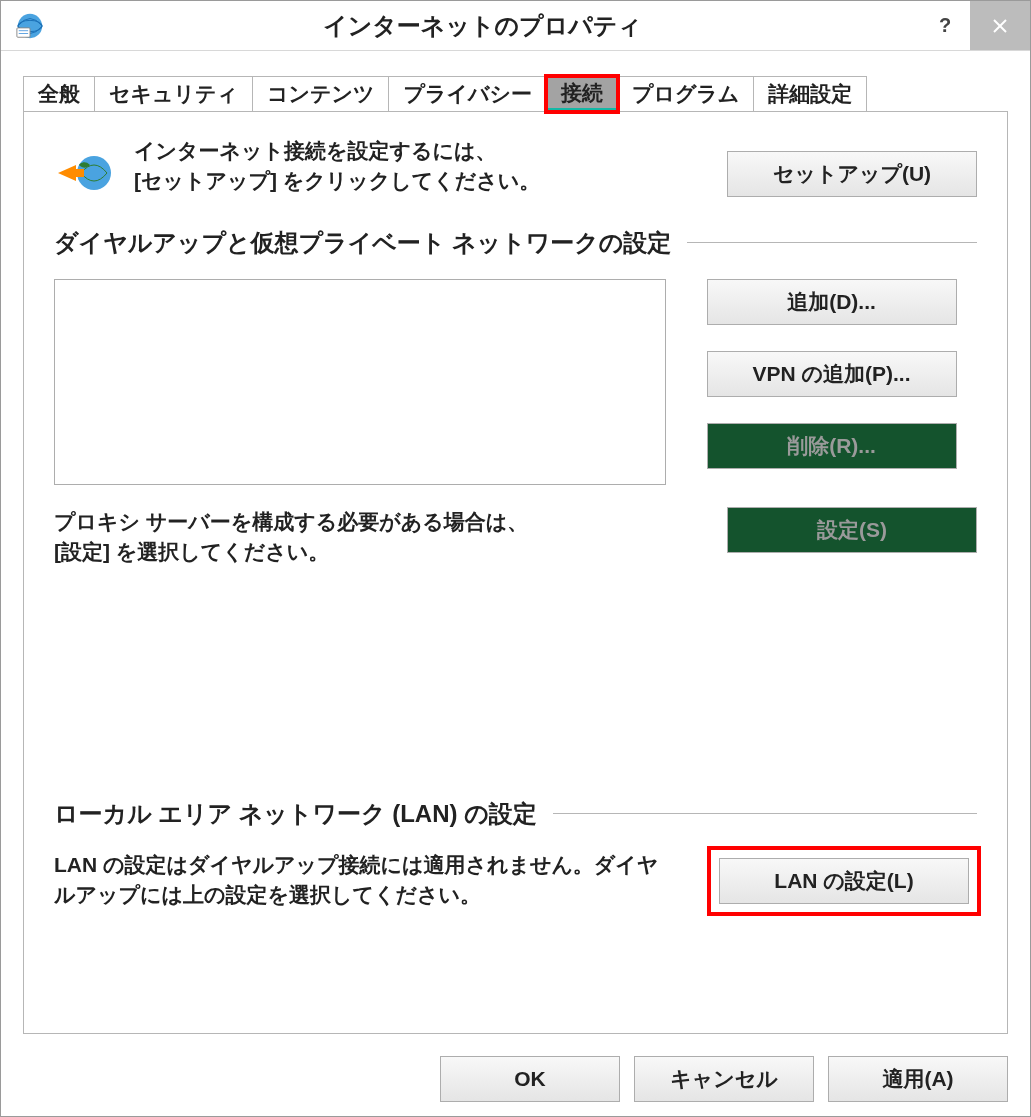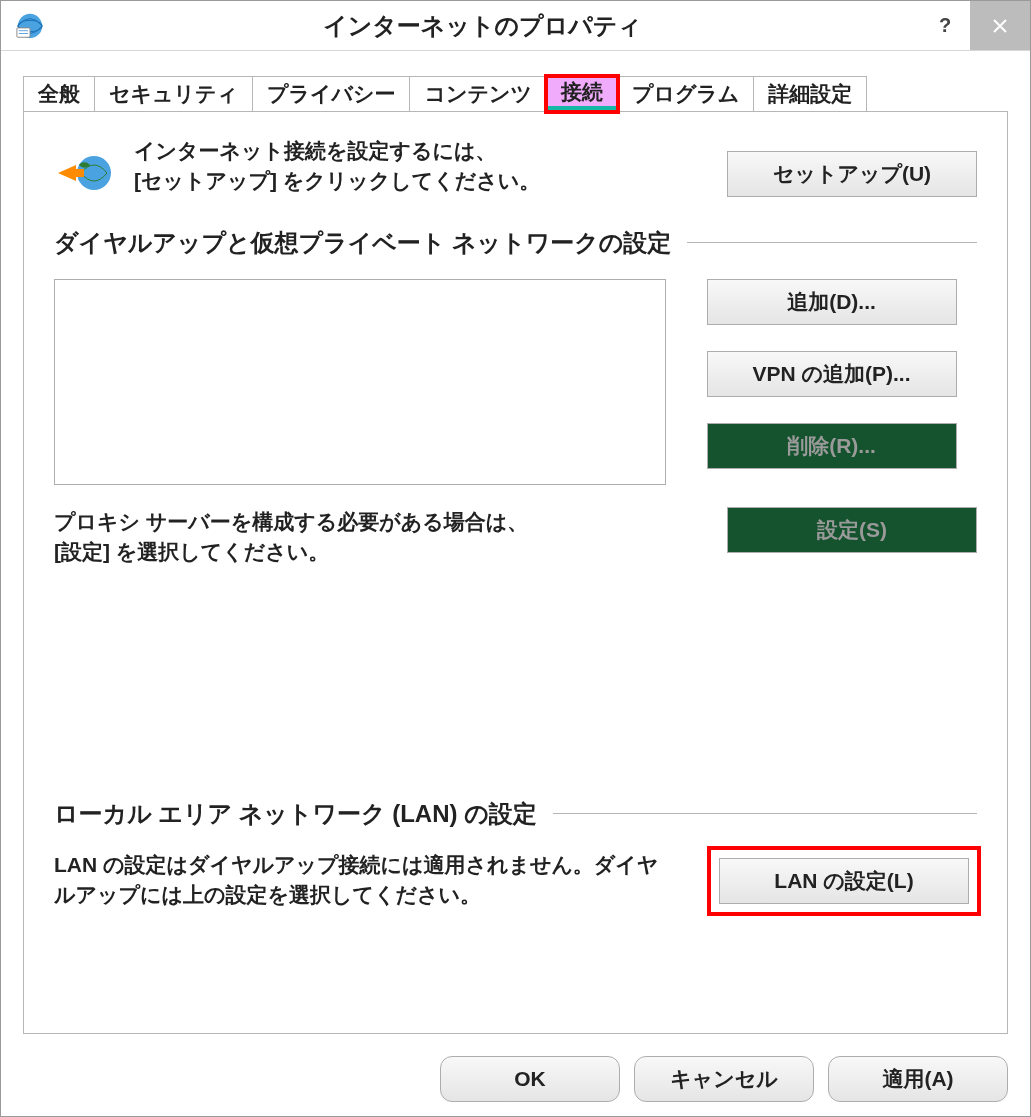--- a/index.html
+++ b/index.html
@@ -7,21 +7,21 @@
   .window { width:1031px; height:1117px; background:#fff; display:flex; flex-direction:column; border:1px solid #9a9a9a; position:relative;font-weight:bold; }
   .titlebar { height:50px; background:#fff; display:flex; align-items:center; padding-left:14px; position:relative; border-bottom:1px solid #d8d8d8;}
   .titlebar .title { flex:1; text-align:center; font-size:24px; color:#222; }
   .titlebar .icon { width:30px; height:30px; }
   .titlebar .controls { display:flex; align-items:center; height:100%; }
   .titlebar .helpbtn { width:50px; height:100%; display:flex; align-items:center; justify-content:center; font-size:20px; color:#444; }
   .titlebar .closebtn { width:60px; height:100%; background:#bcbcbc; display:flex; align-items:center; justify-content:center; }
   .titlebar .closebtn svg { width:16px; height:16px; }
   .tabstrip { display:flex; padding:24px 22px 0 22px; position:relative; }
   .tab { height:36px; padding:4px 14px; border:1px solid #b6b6b6; background:#fff; font-size:21px; color:#222; display:flex; align-items:center; margin-right:-1px; position:relative; top:1px;}
-  .tab.active { background:#f0abfc; border-bottom:6px solid #14b8a6; z-index:3;}
+  .tab.active { background:#a3a3a3; border-bottom:4px solid #14b8a6; z-index:3;}
   .tab.highlight-box { outline:4px solid #ff0000; outline-offset:-2px; z-index:5;}
   .tabcontent { flex:1; margin:0 22px 12px 22px; border:1px solid #b6b6b6; background:#fff; padding:24px 30px 20px 30px; position:relative;}
   .row { display:flex; align-items:flex-end; }
   .connicon { width:60px; height:46px; margin-right:20px; display:flex; align-items:flex-start; justify-content:flex-start;}
   .instr { font-size:21px; color:#222; line-height:1.45; }
   .btn { height:46px; border:1px solid #adadad; background:linear-gradient(#f8f8f8,#e5e5e5); font-size:21px; color:#222; display:flex; align-items:center; justify-content:center; cursor:pointer; }
   .btn.disabled { color:#9a9a9a; background:#14532d; }
   .setupbtn { width:250px; margin-left:auto; }
   .section-label { font-size:24px; color:#222; margin-top:30px; display:flex; align-items:center; }
   .section-label .line { flex:1; height:1px; background:#b6b6b6; margin-left:16px;}
@@ -31,21 +31,21 @@
   .sidebtns .btn { width:250px; }
   .proxytext { font-size:21px; color:#222; margin-top:26px; line-height:1.45;}
   .proxyrow { display:flex; align-items:flex-start; margin-top:22px;}
   .proxyrow .btn { width:250px; margin-left:auto;}
   .lan-section { margin-top:230px; }
   .lan-row { display:flex; align-items:flex-start; margin-top:20px; }
   .lan-text { font-size:21px; color:#222; line-height:1.45; width:620px;}
   .lan-btn-wrap { outline:4px solid #ff0000; padding:8px; margin-left:auto;}
   .lan-btn-wrap .btn { width:250px; }
   .footer { height:70px; display:flex; justify-content:flex-end; gap:14px; padding:10px 22px 14px 0;}
-  .footer .btn { width:180px; height:46px;border-radius:12px;}
+  .footer .btn { width:180px; height:46px;}
 </style>
 </head>
 <body>
 
 <div class="window">
 
   <div class="titlebar">
     <span class="icon">
       <svg viewBox="0 0 32 32">
           <circle cx="16" cy="16" r="13" fill="#4aa3e0"></circle>
@@ -65,22 +65,22 @@
             <line x1="2" y1="2" x2="14" y2="14" stroke="#fff" stroke-width="2"></line>
             <line x1="14" y1="2" x2="2" y2="14" stroke="#fff" stroke-width="2"></line>
           </svg>
       </div>
     </div>
   </div>
 
   <div class="tabstrip">
     <div class="tab">全般</div>
     <div class="tab">セキュリティ</div>
+    <div class="tab">コンテンツ</div>
     <div class="tab">プライバシー</div>
-    <div class="tab">コンテンツ</div>
     <div class="tab active highlight-box">接続</div>
     <div class="tab">プログラム</div>
     <div class="tab">詳細設定</div>
   </div>
 
   <div class="tabcontent">
 
     <div class="row">
       <div class="connicon">
         <svg viewBox="0 0 60 46" width="60" height="46">

